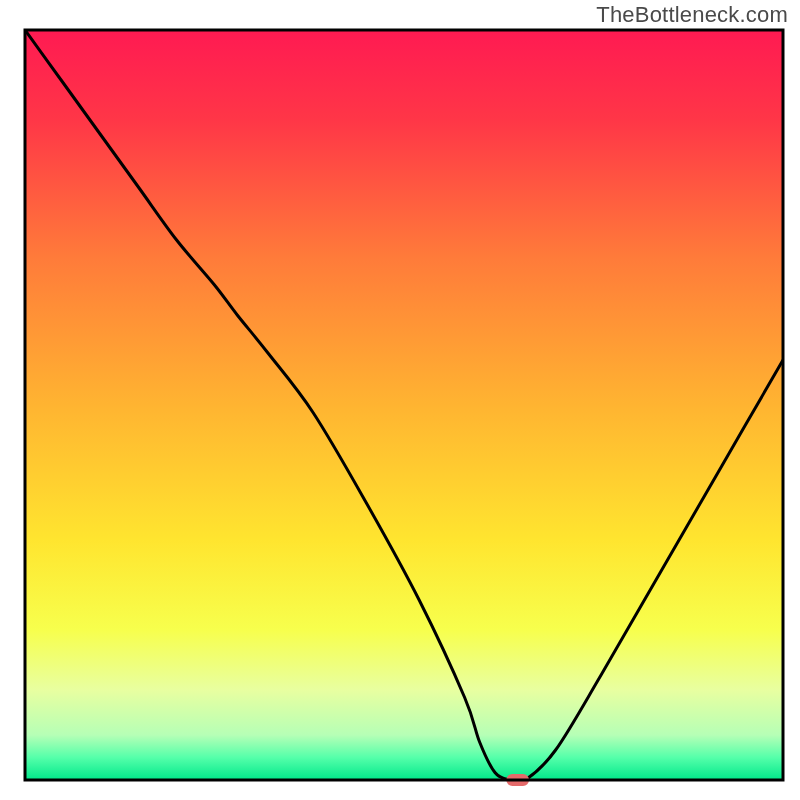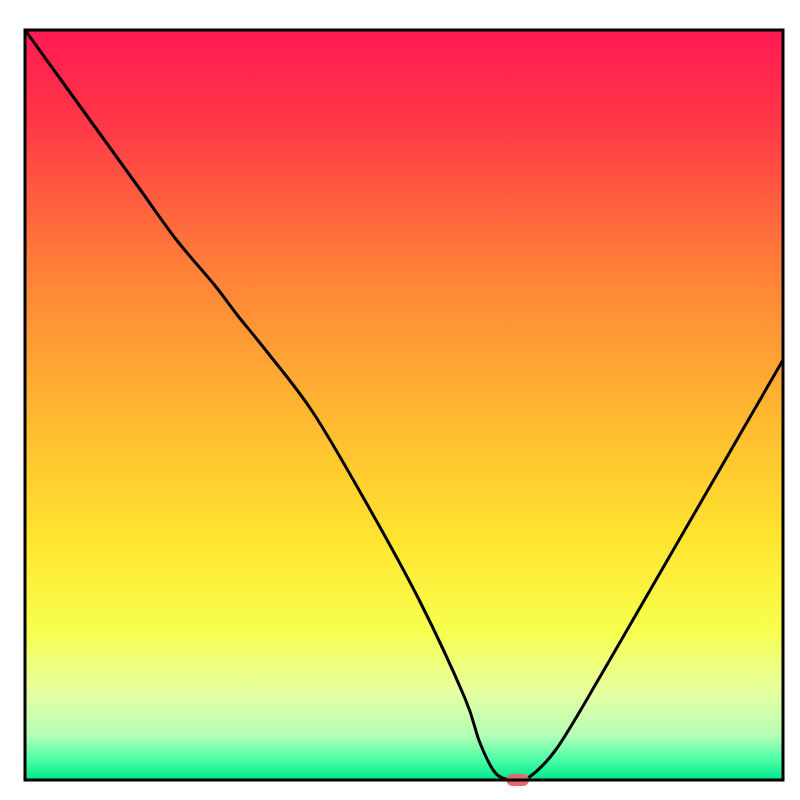--- a/index.html
+++ b/index.html
@@ -26,20 +26,21 @@
     letter-spacing: 0.2px;
   }
   svg {
     display: block;
   }
 </style>
 </head>
 <body>
 
 <div class="chart-container">
+  <div class="watermark">TheBottleneck.com</div>
   <svg id="chart-svg" width="800" height="800" viewBox="0 0 800 800">
     <defs>
       <linearGradient id="bg-grad" x1="0" y1="0" x2="0" y2="1">
           <stop offset="0%" stop-color="#ff1a52"></stop>
           <stop offset="12%" stop-color="#ff3647"></stop>
           <stop offset="30%" stop-color="#ff7a3a"></stop>
           <stop offset="50%" stop-color="#ffb431"></stop>
           <stop offset="68%" stop-color="#ffe52f"></stop>
           <stop offset="80%" stop-color="#f7ff4d"></stop>
           <stop offset="88%" stop-color="#e8ffa0"></stop>

